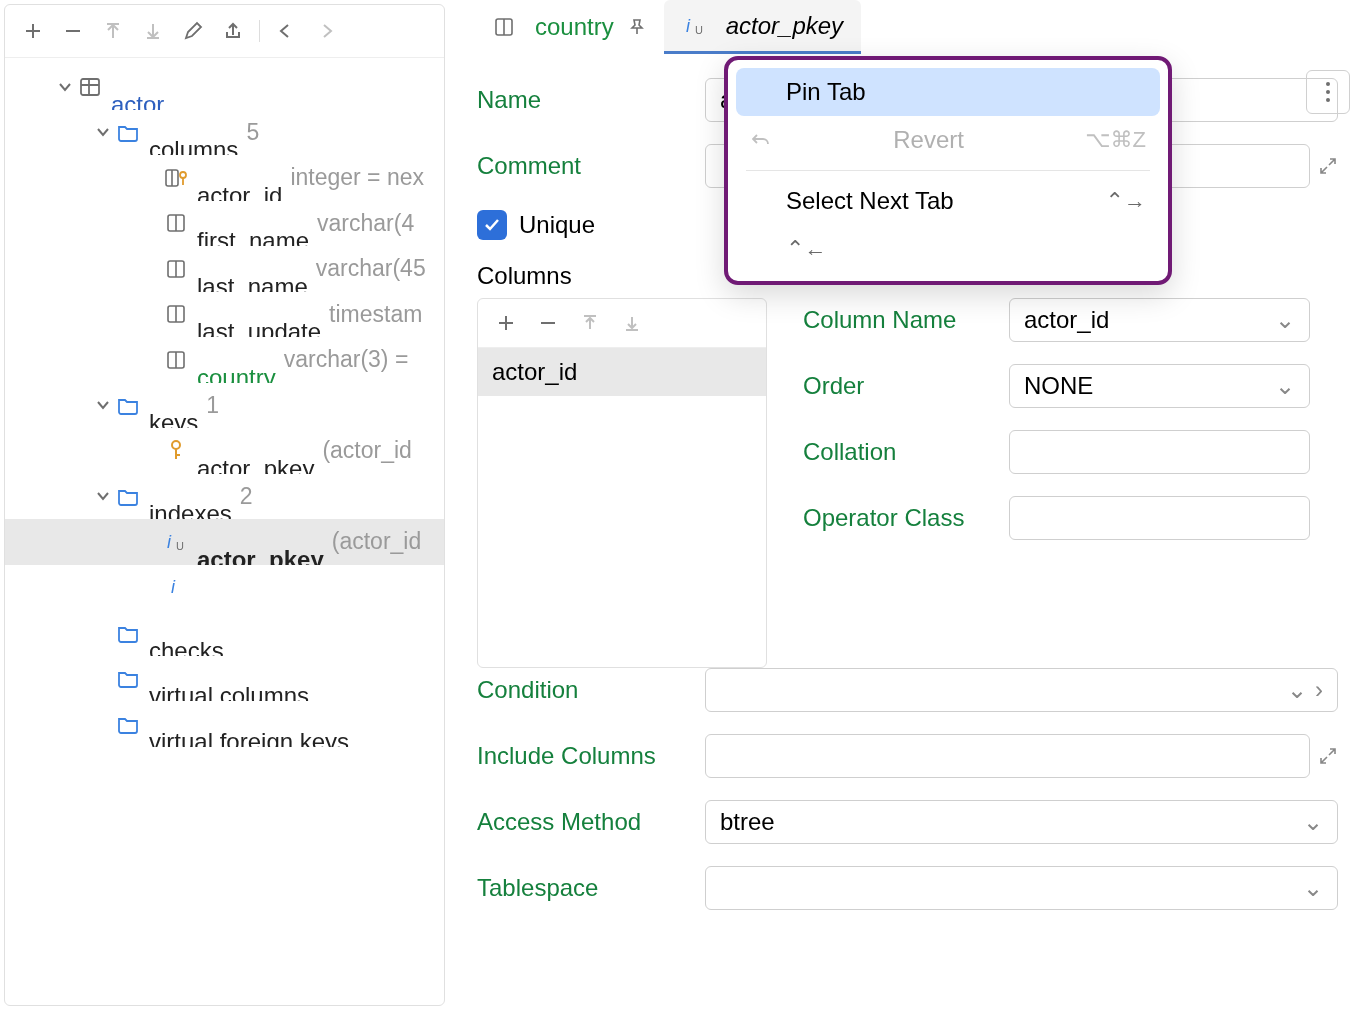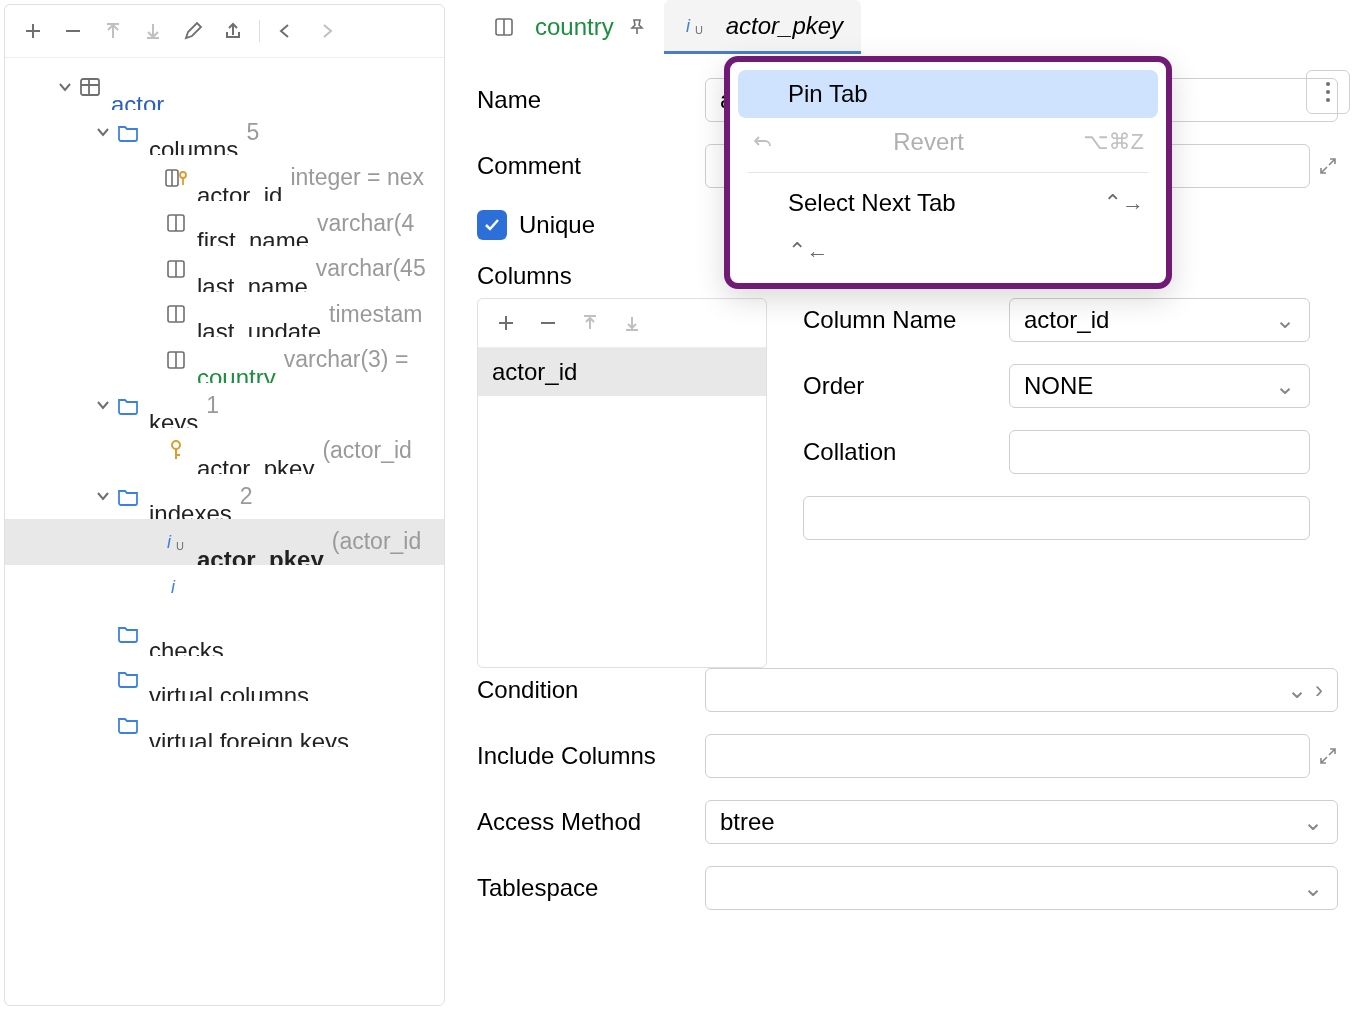--- a/index.html
+++ b/index.html
@@ -32,41 +32,41 @@
 .main { flex: 1; display: flex; flex-direction: column; position: relative; }
 .tabs { display: flex; align-items: center; height: 54px; padding-left: 24px; }
 .tab { display: flex; align-items: center; padding: 0 18px; height: 100%; font-size: 24px; gap: 10px; }
 .tab.pinned { color: #1a8f3f; }
 .tab.active { background: #f4f4f4; border-top-left-radius: 6px; border-top-right-radius: 6px; border-bottom: 3px solid #4a7cc9; }
 .tab.preview .tab-label { font-style: italic; }
 .pin-icon { color: #6f6f6f; margin-left: 4px; }
 
 .form { padding: 24px 28px; font-size: 24px; }
 .form-row { display: flex; align-items: center; margin-bottom: 22px; }
-.form-label { width: 228px; color: #000000; }
+.form-label { width: 228px; color: #15803d; }
 .form-input { flex: 1; height: 44px; border: 1px solid #cfcfcf; border-radius: 6px; padding: 0 14px; font-size: 24px; background: #fff; display: flex; align-items: center; }
 .form-select { flex: 1; height: 44px; border: 1px solid #cfcfcf; border-radius: 6px; padding: 0 14px; font-size: 24px; background: #fff; display: flex; align-items: center; justify-content: space-between; }
 .chev { color: #888; }
 .checkbox { width: 30px; height: 30px; border-radius: 6px; background: #2d6fd9; display: inline-flex; align-items: center; justify-content: center; margin-right: 12px; }
 .check-row { display:flex; align-items:center; margin: 0 0 22px 0; }
 .expand-icon { color:#888; margin-left:8px; }
 .section-title { font-size:24px; margin-bottom: 8px; }
 .columns-layout { display:flex; gap: 36px; align-items: flex-start; }
 .col-list { width: 290px; border: 1px solid #e0e0e0; border-radius: 6px; display:flex; flex-direction:column; height: 370px; }
 .col-toolbar { display:flex; padding: 6px 10px; gap: 6px; border-bottom: 1px solid #eee; }
 .col-items { flex:1; }
 .col-item { padding: 10px 14px; font-size:24px; }
 .col-item.selected { background: #e8e8e8; }
 .right-form { flex:1; padding-right: 28px; }
 .right-form .form-row .form-label { width: 206px; }
 
 .dots-btn { position:absolute; right: 16px; top: 70px; width: 44px; height: 44px; border:1px solid #d0d0d0; border-radius:6px; display:flex; align-items:center; justify-content:center; color:#6f6f6f; }
 
 
-.ctx-menu { position: absolute; left: 724px; top: 56px; width: 448px; background:#fff; border:6px solid #701a75; border-radius: 14px; box-shadow: 0 10px 30px rgba(0,0,0,.15); padding: 8px; z-index: 100; font-size:24px; }
+.ctx-menu { position: absolute; left: 724px; top: 56px; width: 448px; background:#fff; border:4px solid #701a75; border-radius: 14px; box-shadow: 0 10px 30px rgba(0,0,0,.15); padding: 8px; z-index: 100; font-size:24px; }
 .ctx-item { display:flex; align-items:center; height: 48px; padding: 0 14px; border-radius: 8px; gap: 14px; }
 .ctx-item.highlight { background: #cfe3ff; }
 .ctx-item.disabled { color:#b0b0b0;text-align:center; }
 .ctx-icon { width: 22px; display:inline-flex; justify-content:center; }
 .ctx-label { flex:1; }
 .ctx-short { color:#6a6a6a; font-size: 22px; }
 .ctx-item.disabled .ctx-short { color:#c0c0c0; }
 .ctx-sep { height:1px; background:#e5e5e5; margin: 6px 10px; }
 
 svg { display:block; }
@@ -400,20 +400,21 @@
             <div class="form-select">
                 <span>NONE</span>
                 <span class="chev">⌄</span>
               </div>
           </div>
           <div class="form-row">
             <div class="form-label">Collation</div>
             <div class="form-input"></div>
           </div>
           <div class="form-row">
+            <div class="form-label">Operator Class</div>
             <div class="form-input"></div>
           </div>
         </div>
       </div>
 
       <div class="form-row" style="">
         <div class="form-label">Condition</div>
         <div class="form-select">
             <span></span>
             <span style="display:flex;gap:8px">

